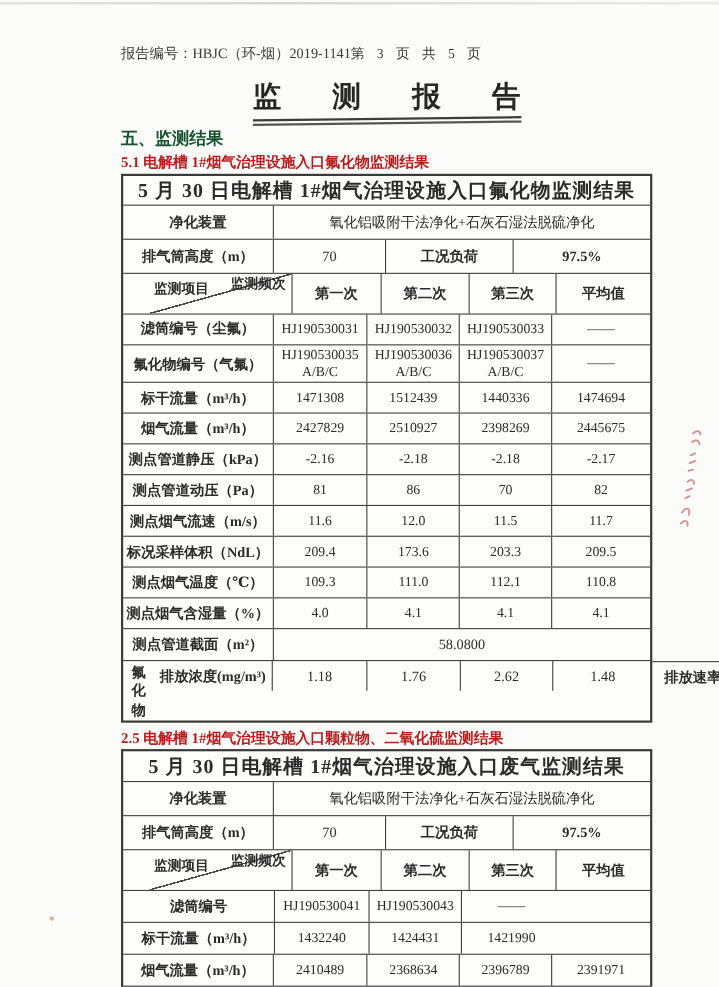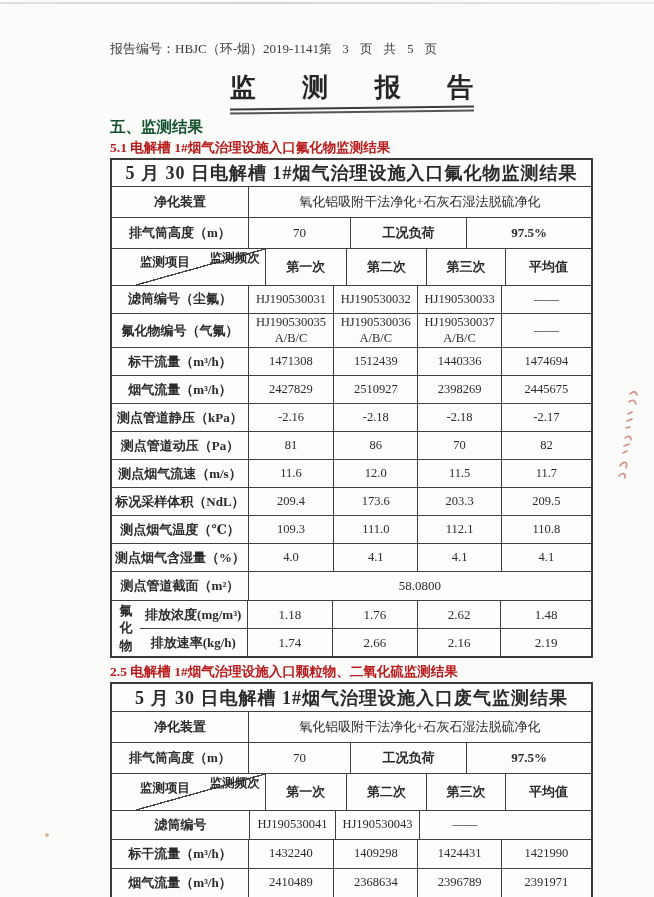--- a/index.html
+++ b/index.html
@@ -72,21 +72,21 @@
     position: relative; justify-content: flex-start; align-items: stretch; padding: 0;
     background: linear-gradient(to bottom right,
       transparent calc(50% - 0.7px), #474747 calc(50% - 0.7px),
       #474747 calc(50% + 0.7px), transparent calc(50% + 0.7px));
     margin-left: 24px;
   }
   .corner .c-top { position: absolute; top: 2px; right: 5px; font-size: 12.5px; font-weight: bold; }
   .corner .c-bottom { position: absolute; bottom: 14px; left: 4px; font-size: 12.5px; font-weight: bold; }
 
   .group { display: flex; border-top: 1px solid #3f3f3f; }
-  .group-col { display: flex; flex-direction: column; }
+  .group-col { display: flex; flex-direction: row; }
   .group-col .t-row:first-child { border-top: none; }
   .v-label { font-weight: bold; line-height: 1.35; word-break: break-all; padding: 1px 7px; }
 </style>
 </head>
 <body>
 
 <div class="scan-top-line"></div>
 
 <div class="content">
 
@@ -268,21 +268,20 @@
       <div class="t-row">
         <div class="cell lab w-label" style="min-height:28px">滤筒编号</div>
         <div class="cell w-c1 mono-num">HJ190530041</div>
         <div class="cell w-c3 mono-num">HJ190530043</div>
         <div class="cell w-c4 mono-num">——</div>
       </div>
 
       <div class="t-row">
         <div class="cell lab w-label" style="min-height:28px">标干流量（m³/h）</div>
         <div class="cell w-c1 mono-num">1432240</div>
-        <div class="cell w-c2 mono-num">1409298</div>
         <div class="cell w-c3 mono-num">1424431</div>
         <div class="cell w-c4 mono-num">1421990</div>
       </div>
 
       <div class="t-row">
         <div class="cell lab w-label" style="min-height:28px">烟气流量（m³/h）</div>
         <div class="cell w-c1 mono-num">2410489</div>
         <div class="cell w-c2 mono-num">2368634</div>
         <div class="cell w-c3 mono-num">2396789</div>
         <div class="cell w-c4 mono-num">2391971</div>

